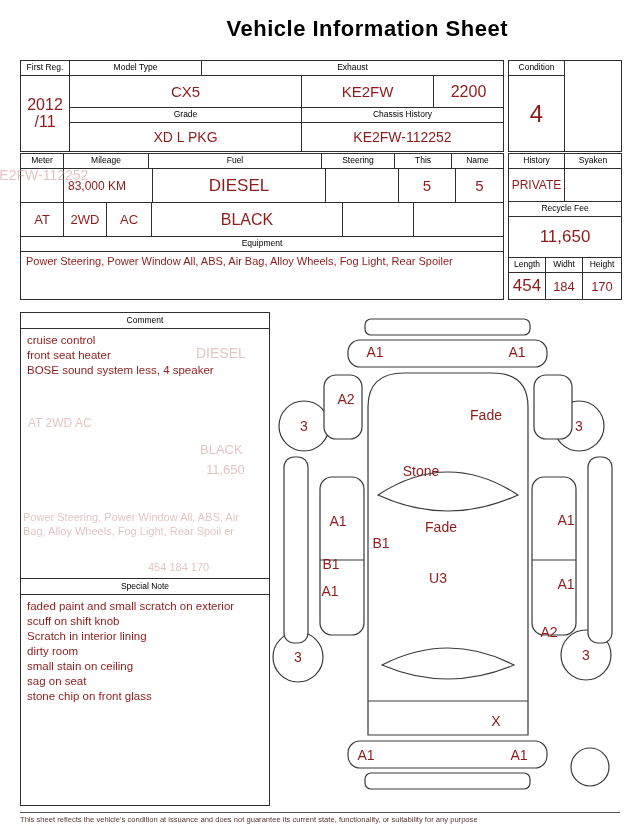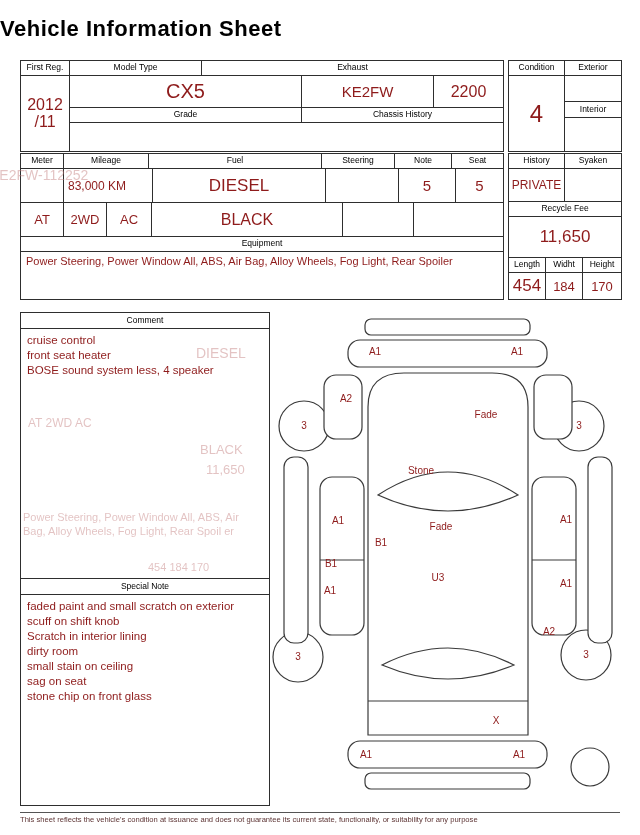--- a/index.html
+++ b/index.html
@@ -1,39 +1,39 @@
 <!DOCTYPE html>
 <html><head>
 <meta charset="utf-8">
 <style>
   html,body{margin:0;padding:0}
   body{
     position:relative;width:640px;height:835px;background:#fff;
     font-family:"Liberation Sans",sans-serif;color:#111;overflow:hidden;
     --red:#8e1b1b;--line:#2e2e2e;
   }
-  .title{position:absolute;top:16px;left:0;width:508px;text-align:left;
+  .title{position:absolute;top:16px;left:0;width:508px;text-align:right;
     font-size:22px;font-weight:600;letter-spacing:.5px;color:#000}
   .box{position:absolute;border:1px solid var(--line);background:#fff}
   .colf{display:flex;flex-direction:column;min-width:0}
   .rowf{display:flex;border-bottom:1px solid var(--line);flex-shrink:0;min-height:0}
   .rowf.last{border-bottom:none;flex:1}
   .hcell,.vcell{display:flex;align-items:center;justify-content:center;overflow:hidden}
   .bcell{border-right:1px solid var(--line)}
   .hdr{font-size:8.5px;color:#000;text-align:left;line-height:1.1}
   .val{color:var(--red)}
   .left{justify-content:flex-start;padding-left:4px}
   .eq-text{display:block;width:100%;padding:2px 5px;font-size:11px;line-height:1.45;color:var(--red);text-align:left}
   .cmt-body,.sn-body{flex:1;padding:4px 6px;overflow:hidden}
   .cmt-line,.sn-line{font-size:11.5px;line-height:1.3;color:var(--red)}
   .diagram{position:absolute;left:272px;top:315px;width:352px;height:480px}
   .diagram svg{position:absolute;left:0;top:0}
   .marks{position:absolute;left:0;top:0;width:352px;height:480px;pointer-events:none}
   .mark{position:absolute;transform:translate(-50%,-50%);color:var(--red);
-    font-size:10px;white-space:nowrap;line-height:1}
+    font-size:14px;white-space:nowrap;line-height:1}
   .wm-layer{position:absolute;left:0;top:0;width:640px;height:835px;pointer-events:none;z-index:6}
   .wm{position:absolute;color:#c27c7c;opacity:.45;white-space:nowrap;line-height:1.3;filter:blur(.3px)}
   .footer{position:absolute;left:20px;top:812px;width:600px;border-top:1px solid #555;
     padding-top:2px;font-size:7.6px;color:#5d3434}
 </style>
 </head>
 <body style="--red: #8e1b1b;">
 
 <div class="title">Vehicle Information Sheet</div>
 
@@ -44,52 +44,50 @@
       <span>2012</span>
       <span>/11</span>
     </div>
   </div>
   <div class="colf" style="flex:1">
     <div class="rowf" style="height:14px">
       <div class="hcell hdr bcell" style="width:131px">Model Type</div>
       <div class="hcell hdr" style="flex:1">Exhaust</div>
     </div>
     <div class="rowf" style="height:31px">
-      <div class="vcell val bcell" style="width:231px;font-size:20px">CX5</div>
+      <div class="vcell val bcell" style="width:231px;font-size:15px">CX5</div>
       <div class="vcell val bcell" style="width:131px;font-size:15px">KE2FW</div>
       <div class="vcell val" style="flex:1;font-size:16px">2200</div>
     </div>
     <div class="rowf" style="height:14px">
       <div class="hcell hdr bcell" style="width:231px">Grade</div>
       <div class="hcell hdr" style="flex:1">Chassis History</div>
+    </div>
+    <div class="rowf last">
+      <div class="vcell val bcell" style="width:231px;font-size:14px">XD L PKG</div>
+      <div class="vcell val" style="flex:1;font-size:14px">KE2FW-112252</div>
     </div>
   </div>
 </div>
 
 <div class="box" style="left:508px;top:60px;width:112px;height:90px;display:flex">
   <div class="colf" style="width:55px;border-right:1px solid var(--line)">
     <div class="hcell hdr" style="height:14px;border-bottom:1px solid var(--line)">Condition</div>
     <div class="vcell val" style="flex:1;font-size:24px">4</div>
   </div>
-  <div class="colf" style="flex:1">
-    <div class="hcell hdr" style="height:14px;border-bottom:1px solid var(--line)">Exterior</div>
-    <div style="height:25px;border-bottom:1px solid var(--line)"></div>
-    <div class="hcell hdr" style="height:15px;border-bottom:1px solid var(--line)">Interior</div>
-    <div style="flex:1"></div>
-  </div>
 </div>
 
 <div class="box colf" style="left:20px;top:153px;width:482px;height:145px">
   <div class="rowf" style="height:14px">
     <div class="hcell hdr bcell" style="width:42px">Meter</div>
     <div class="hcell hdr bcell" style="width:84px">Mileage</div>
     <div class="hcell hdr bcell" style="width:172px">Fuel</div>
     <div class="hcell hdr bcell" style="width:72px">Steering</div>
-    <div class="hcell hdr bcell" style="width:56px">Note</div>
-    <div class="hcell hdr" style="flex:1">Seat</div>
+    <div class="hcell hdr bcell" style="width:56px">This</div>
+    <div class="hcell hdr" style="flex:1">Name</div>
   </div>
   <div class="rowf" style="height:33px">
     <div class="vcell bcell" style="width:42px"></div>
     <div class="vcell val bcell left" style="width:84px;font-size:12px">83,000 KM</div>
     <div class="vcell val bcell" style="width:172px;font-size:17px">DIESEL</div>
     <div class="vcell bcell" style="width:72px"></div>
     <div class="vcell val bcell" style="width:56px;font-size:15px">5</div>
     <div class="vcell val" style="flex:1;font-size:15px">5</div>
   </div>
   <div class="rowf" style="height:33px">

